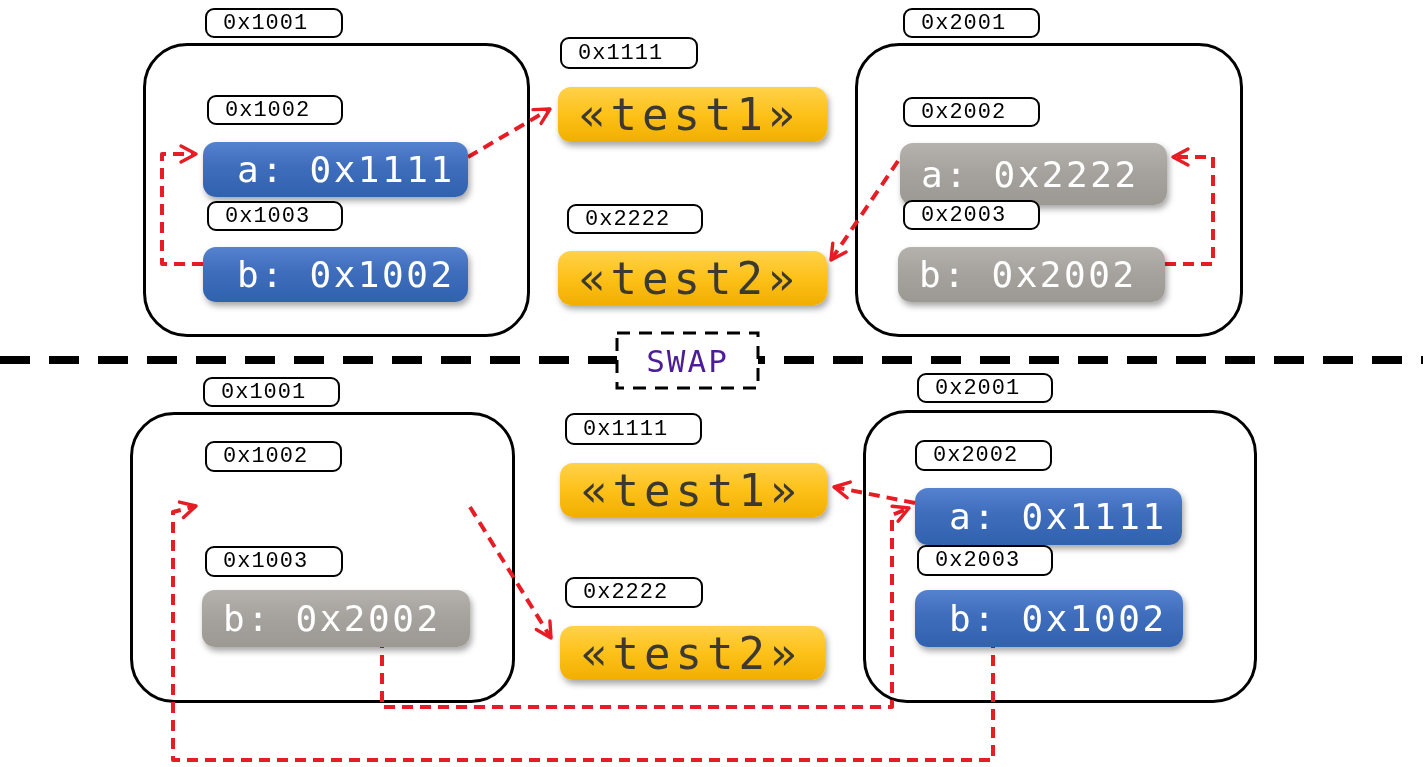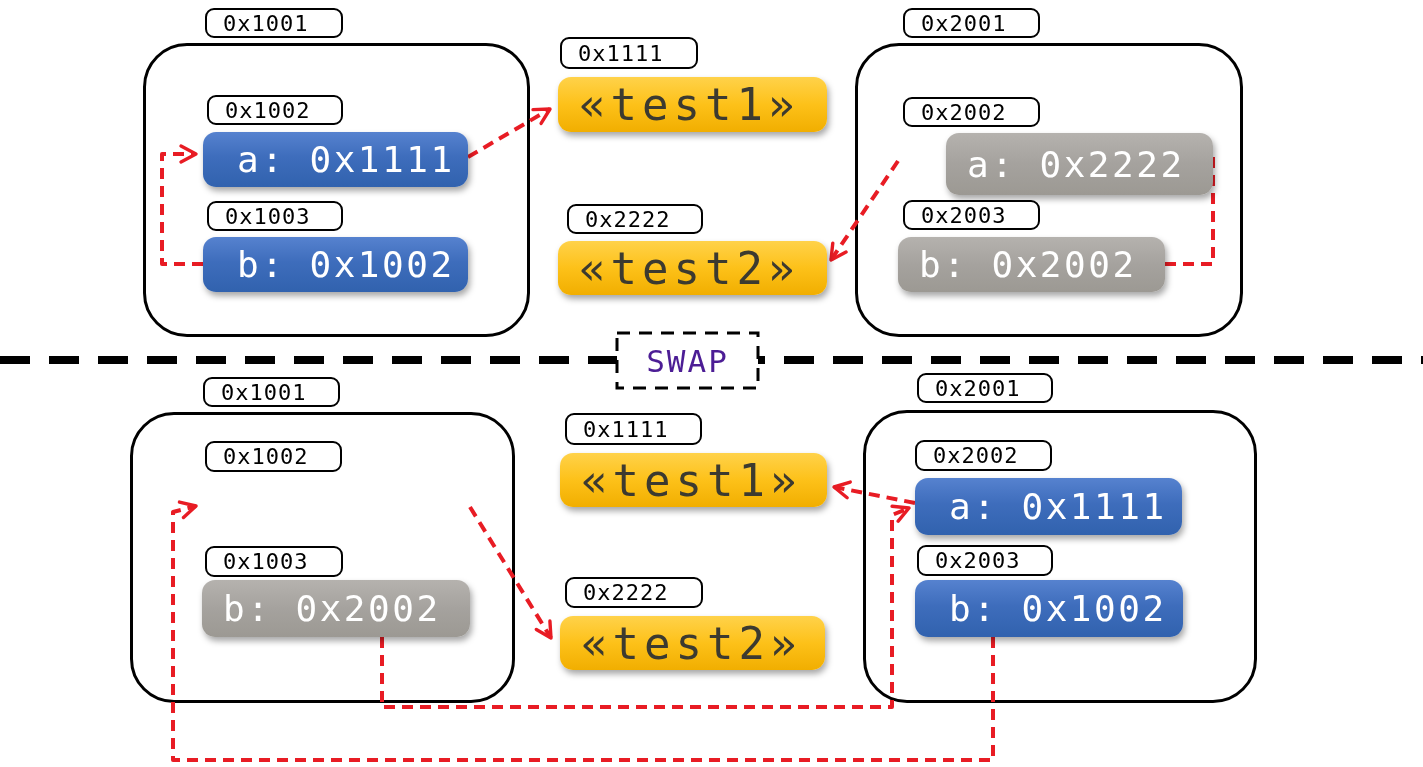--- a/index.html
+++ b/index.html
@@ -7,26 +7,26 @@
     position:relative;width:1423px;height:767px;background:#ffffff;overflow:hidden;
     font-family:"DejaVu Sans Mono","Liberation Mono",monospace;
   }
   .frame{
     position:absolute;border:3px solid #000;border-radius:44px;background:transparent;z-index:1;
     box-sizing:border-box;
   }
   .tag{
     position:absolute;border:2.5px solid #000;border-radius:9px;background:#fff;color:#000;
     font-size:22px;letter-spacing:1px;display:flex;align-items:center;padding-left:16px;
-    box-sizing:border-box;z-index:4;white-space:nowrap;
+    box-sizing:border-box;z-index:4;white-space:nowrap;font-family:Liberation Mono, monospace;
   }
   .val{
     position:absolute;border-radius:13px;display:flex;align-items:center;padding-left:21px;
     box-sizing:border-box;font-size:36px;letter-spacing:2.5px;color:#fff;z-index:3;
-    box-shadow:2px 4px 6px rgba(0,0,0,0.35);white-space:nowrap;
+    box-shadow:2px 4px 6px rgba(0,0,0,0.35);white-space:nowrap;margin-top:10px;
   }
   .val.blue{background:linear-gradient(180deg,#5682cf 0%,#3e6dbc 45%,#3162ae 100%);padding-left:34px;}
   .val.gray{background:linear-gradient(180deg,#b5b2ae 0%,#a5a29e 50%,#9c9993 100%);}
   .val.yellow{
     background:linear-gradient(180deg,#ffd24a 0%,#fdc119 50%,#f1ae00 100%);
     color:#3c3a30;font-size:44px;letter-spacing:5px;
   }
   .overlay{position:absolute;left:0;top:0;z-index:2;pointer-events:none;}
   .red-arrow{fill:none;stroke:#e81c24;stroke-width:4;stroke-dasharray:11 7;stroke-linejoin:round;marker-end:url(#arrowhead);}
   .divider{stroke:#000;stroke-width:8;stroke-dasharray:30 19;}
@@ -73,21 +73,21 @@
   <div class="tag" style="left:207px;top:201px;width:136px;height:30px">0x1003</div>
   <div class="val blue" style="left:203px;top:237px;width:265px;height:55px">b: 0x1002</div>
 
   <div class="tag" style="left:560px;top:37px;width:138px;height:32px">0x1111</div>
   <div class="val yellow" style="left:558px;top:77px;width:269px;height:55px">«test1»</div>
   <div class="tag" style="left:567px;top:204px;width:136px;height:30px">0x2222</div>
   <div class="val yellow" style="left:558px;top:241px;width:269px;height:54px">«test2»</div>
 
   <div class="tag" style="left:903px;top:8px;width:137px;height:30px">0x2001</div>
   <div class="tag" style="left:903px;top:97px;width:137px;height:30px">0x2002</div>
-  <div class="val gray" style="left:946px;top:133px;width:267px;height:62px">a: 0x2222</div>
+  <div class="val gray" style="left:900px;top:133px;width:267px;height:62px">a: 0x2222</div>
   <div class="tag" style="left:903px;top:200px;width:137px;height:30px">0x2003</div>
   <div class="val gray" style="left:898px;top:237px;width:267px;height:55px">b: 0x2002</div>
 
   <div class="swap-label">SWAP</div>
 
   <div class="tag" style="left:203px;top:377px;width:137px;height:30px">0x1001</div>
   <div class="tag" style="left:205px;top:441px;width:137px;height:31px">0x1002</div>
   <div class="tag" style="left:205px;top:546px;width:138px;height:31px">0x1003</div>
   <div class="val gray" style="left:202px;top:580px;width:268px;height:57px">b: 0x2002</div>
 

